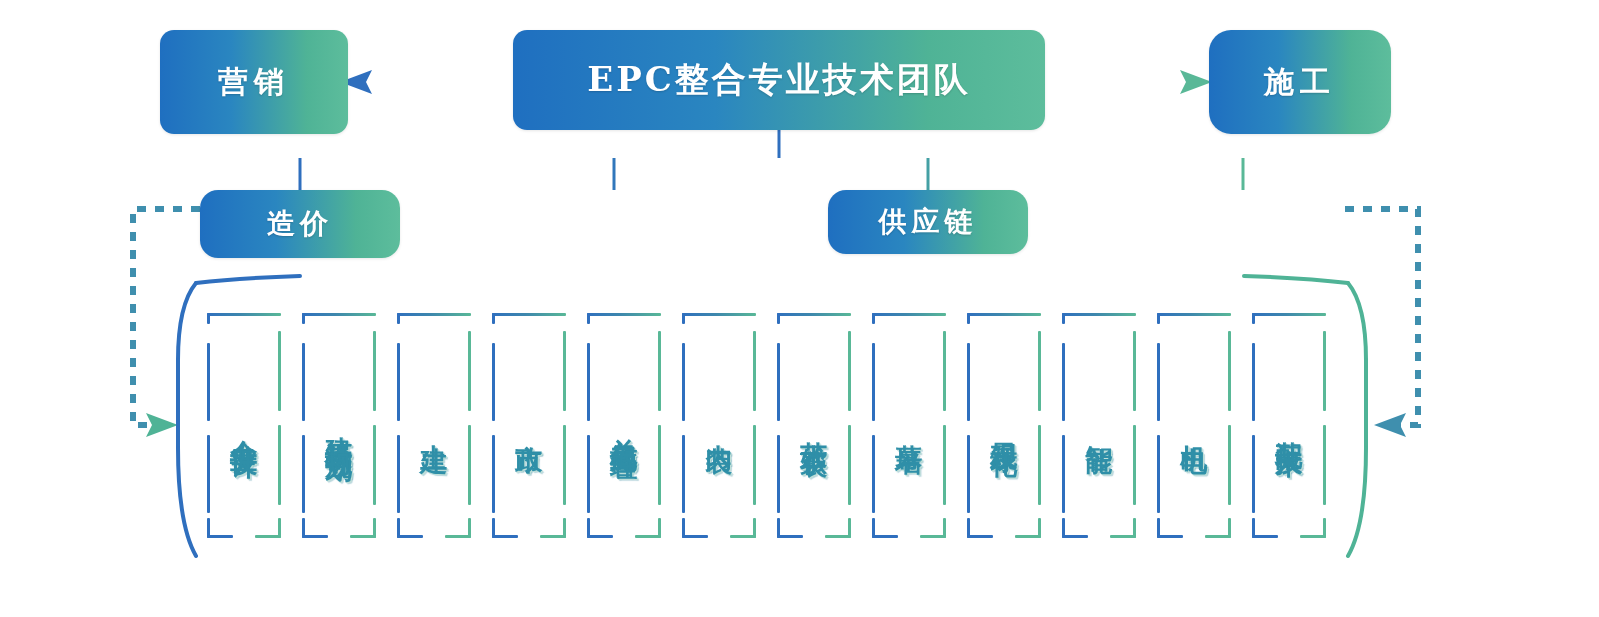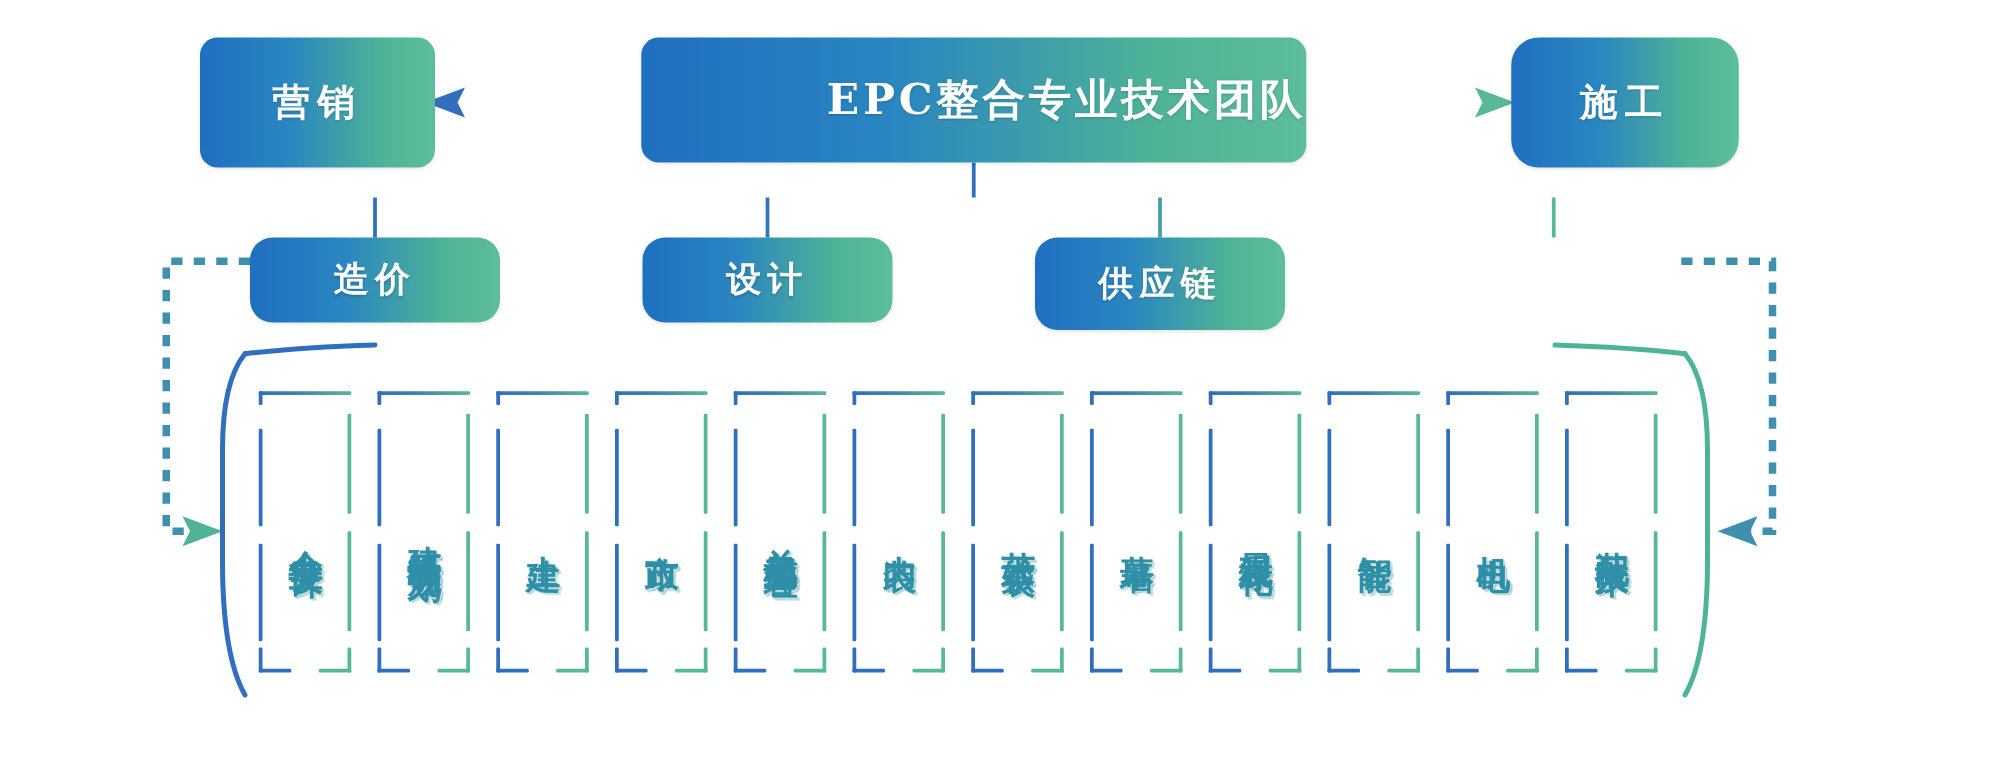--- a/index.html
+++ b/index.html
@@ -16,21 +16,21 @@
     border-radius:14px;
     display:flex;align-items:center;justify-content:center;
     color:#ffffff;
     font-weight:bold;
     letter-spacing:2px;
     text-shadow:0 1px 2px rgba(0,0,0,.18);
     background:linear-gradient(90deg,#1f6fc0 0%,#2a86c0 38%,#4fb396 78%,#5dbd9c 100%);
     box-shadow:0 1px 3px rgba(0,0,0,.10);
     z-index:3;
   }
-  .node.title{font-size:34px;letter-spacing:3px;justify-content:flex-end;}
+  .node.title{font-size:34px;letter-spacing:3px;}
   .node.side{font-size:30px;letter-spacing:6px;text-align:center;}
   .node.lvl2{font-size:28px;letter-spacing:5px;border-radius:18px;}
 
   
   .leaf{
     position:absolute;
     z-index:2;
   }
   .leaf .vtext{
     position:absolute;
@@ -144,24 +144,21 @@
     <span>EPC整合专业技术团队</span>
   </div>
 
   <div class="node side" style="left:1209px;top:30px;width:182px;height:104px;border-radius:22px;">
     <span>施工</span>
   </div>
 
   <div class="node lvl2" style="left:200px;top:190px;width:200px;height:68px;">
     <span>造价</span>
   </div>
-  <div class="node lvl2" style="left:514px;top:190px;width:200px;height:68px;">
-    <span>设计</span>
-  </div>
-  <div class="node lvl2" style="left:828px;top:190px;width:200px;height:74px;">
+  <div class="node lvl2" style="left:828px;top:190px;width:200px;height:64px;">
     <span>供应链</span>
   </div>
 
   <div id="leaves">
       <div class="leaf" style="left: 207px; top: 313px; width: 74px; height: 225px;">
         <div class="fr top-bar" style="left:0;top:0;width:74px;"></div>
         <div class="fr top-stub" style="left:0;top:0;"></div>
         <div class="fr left-dash" style="left:0;top:30px;height:78px;"></div>
         <div class="fr left-dash" style="left:0;top:122px;height:78px;"></div>
         <div class="fr right-dash" style="right:0;top:18px;height:80px;"></div>

